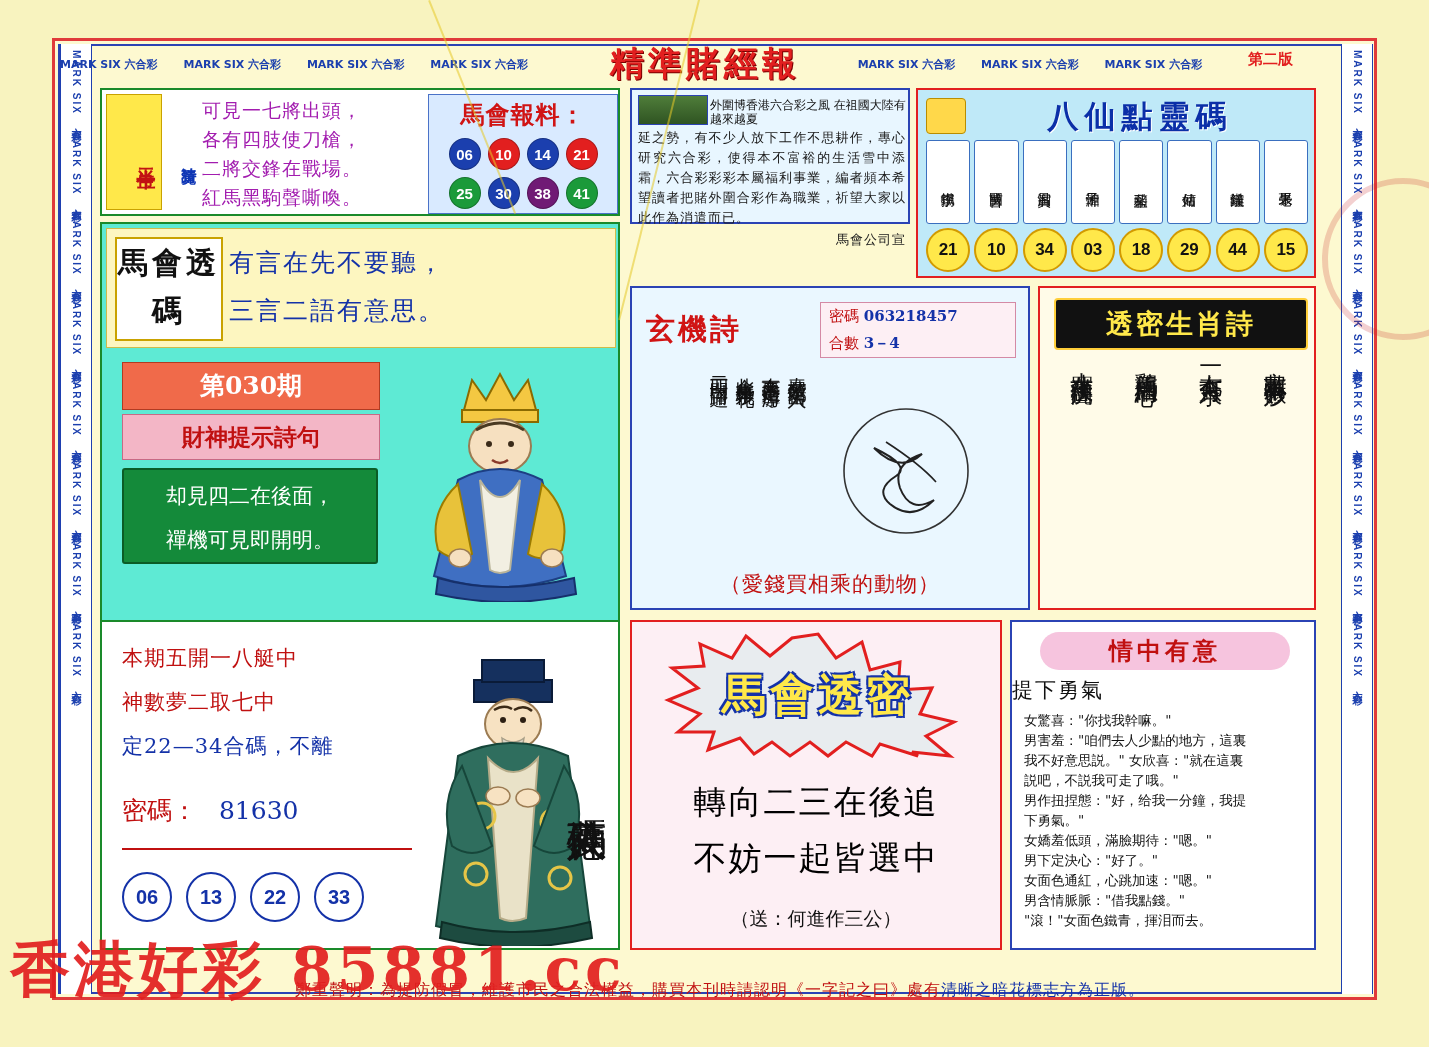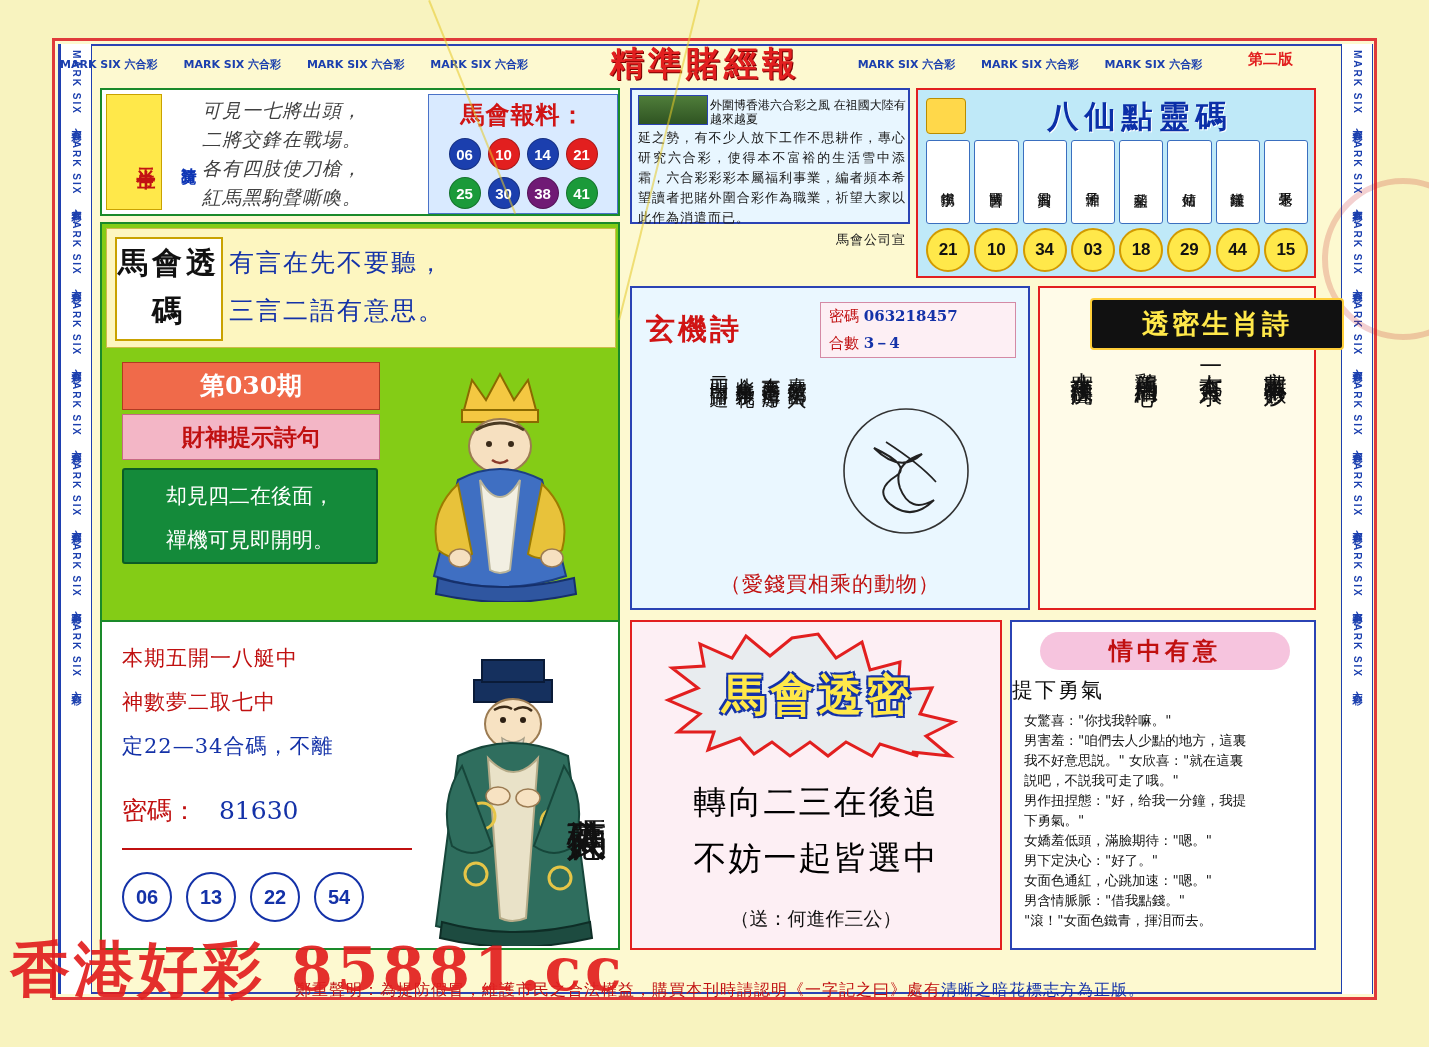--- a/index.html
+++ b/index.html
@@ -80,42 +80,42 @@
   }
   .zodiac-left2{
     position:absolute;left:62px;top:4px;width:34px;height:116px;
     writing-mode:vertical-rl;text-orientation:upright;
     font-size:15px;font-weight:bold;color:#0e36b5;text-align:center;
     line-height:18px;padding-top:8px;box-sizing:border-box;
     font-family:"DejaVu Serif",serif;
   }
   .zodiac-poem{
     position:absolute;left:100px;top:6px;width:222px;height:116px;
-    font-family:"DejaVu Serif",serif;font-size:19px;color:#404040;
-    line-height:29px;letter-spacing:1px;font-style:italic;
+    font-family:"DejaVu Serif",serif;font-size:19px;color:#a21caf;
+    line-height:29px;letter-spacing:1px;
   }
   .zodiac-right{
     position:absolute;left:326px;top:4px;width:188px;height:118px;
     background:#d9eaff;border:1px solid #4a72c8;
   }
   .zodiac-right .hdr{
     font-family:Liberation Serif, serif;font-size:24px;font-weight:bold;
     color:#d01414;text-align:center;margin-top:4px;letter-spacing:1px;
   }
   .ballrow{display:flex;justify-content:center;gap:7px;margin-top:7px;}
   .ball{
     width:30px;height:30px;border-radius:50%;
     color:#fff;font-weight:bold;font-size:15px;
     display:flex;align-items:center;justify-content:center;
     font-family:"Liberation Sans",sans-serif;
     border:1px solid rgba(0,0,0,.25);
   }
 
   
-  #p-matou{left:100px;top:222px;width:520px;height:414px;background:#84cc16;border:2px solid #1a8a2a;}
+  #p-matou{left:100px;top:222px;width:520px;height:414px;background:#5eead4;border:2px solid #1a8a2a;}
   .matou-top{
     position:absolute;left:4px;top:4px;width:508px;height:118px;
     background:#fdf6c0;border:1px solid #cdbb4a;
   }
   .matou-label{
     position:absolute;left:8px;top:8px;width:104px;height:100px;
     background:#fff;border:2px solid #c9a200;
     font-family:"DejaVu Serif",serif;font-size:30px;font-weight:bold;
     color:#111;text-align:center;line-height:48px;letter-spacing:4px;
   }
@@ -224,21 +224,21 @@
     position:absolute;left:0;bottom:10px;width:100%;text-align:center;
     font-family:"DejaVu Serif",serif;font-size:21px;color:#c01010;letter-spacing:1px;
   }
 
   
   #p-toumi{left:1038px;top:286px;width:278px;height:324px;background:#fffbe8;border:2px solid #e21f1f;}
   .toumi-title{
     position:absolute;left:14px;top:10px;width:250px;height:48px;
     background:#111;border:2px solid #ffcf3a;border-radius:4px;
     color:#ffe84a;font-family:"DejaVu Serif",serif;font-weight:bold;
-    font-size:27px;text-align:center;line-height:48px;letter-spacing:3px;margin-left:36px;
+    font-size:27px;text-align:center;line-height:48px;letter-spacing:3px;
   }
   .toumi-verse{
     position:absolute;left:10px;top:66px;width:258px;height:246px;
     display:flex;flex-direction:row-reverse;justify-content:space-around;
   }
   .toumi-verse .vline{font-size:23px;color:#111;line-height:28px;}
 
   
   #p-dream{left:100px;top:620px;width:520px;height:330px;background:#fff;border:2px solid #1a8a2a;}
   .dream-lines{
@@ -356,22 +356,22 @@
     <span class="mk">MARK SIX 六合彩</span>
   </div>
   <div class="maintitle">精準賭經報</div>
   <div class="edition">第二版</div>
 
   <div class="panel" id="p-zodiac">
     <div class="zodiac-left">十二生肖</div>
     <div class="zodiac-left2">竟猜詩</div>
     <div class="zodiac-poem cn">
       <div>可見一七將出頭，</div>
+      <div>各有四肢使刀槍，</div>
       <div>二將交鋒在戰場。</div>
-      <div>各有四肢使刀槍，</div>
       <div>紅馬黑駒聲嘶喚。</div>
     </div>
     <div class="zodiac-right">
       <div class="hdr">馬會報料：</div>
       <div class="ballrow">
         <div class="ball" style="background:#1b3fae">06</div>
         <div class="ball" style="background:#e21f1f">10</div>
         <div class="ball" style="background:#1b3fae">14</div>
         <div class="ball" style="background:#e21f1f">21</div>
       </div>
@@ -513,21 +513,21 @@
     </div>
     <div class="dream-code">
       <span>密碼：</span>
       <span class="num">81630</span>
     </div>
     <div class="dream-rule"></div>
     <div class="dream-balls">
       <div class="oball">06</div>
       <div class="oball">13</div>
       <div class="oball">22</div>
-      <div class="oball">54</div>
+      <div class="oball">33</div>
     </div>
     <div class="sagewrap">
       <svg width="220" height="300" viewBox="0 0 220 300">
 
         <path d="M72 34 h78 v22 h-78 Z" fill="#15305e" stroke="#0a1b38" stroke-width="2"></path>
         <path d="M80 14 h62 v22 h-62 Z" fill="#15305e" stroke="#0a1b38" stroke-width="2"></path>
 
         <ellipse cx="111" cy="78" rx="28" ry="25" fill="#f7e2c2" stroke="#9b7b52" stroke-width="2"></ellipse>
         <circle cx="101" cy="74" r="3" fill="#2d2013"></circle>
         <circle cx="121" cy="74" r="3" fill="#2d2013"></circle>

